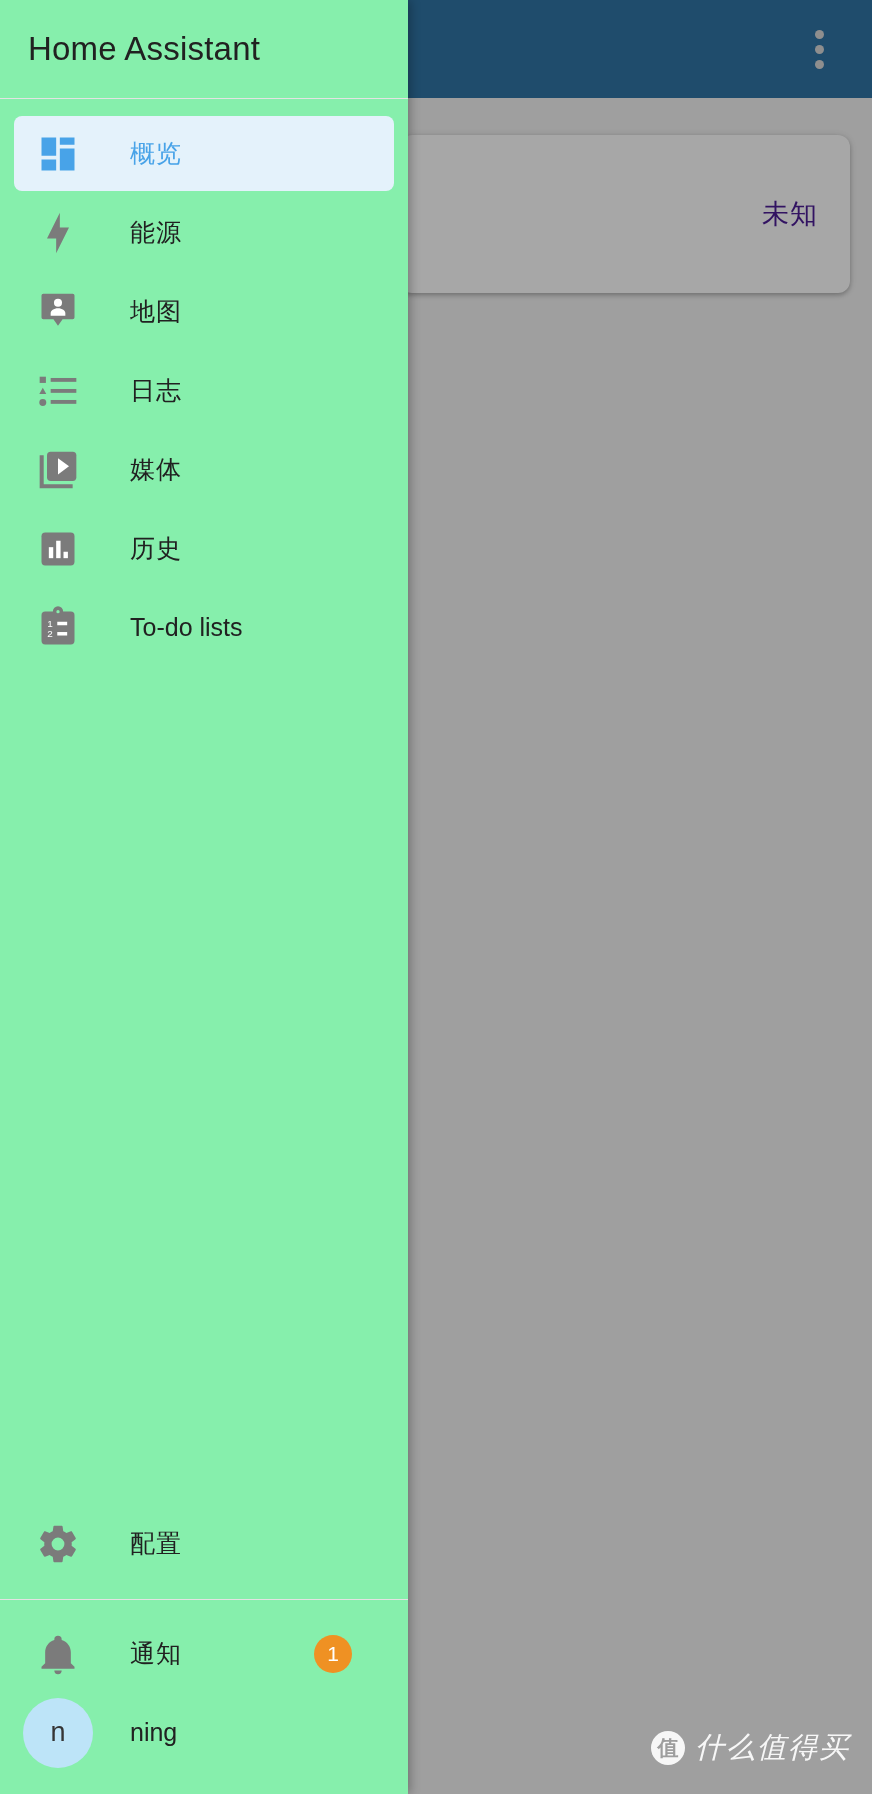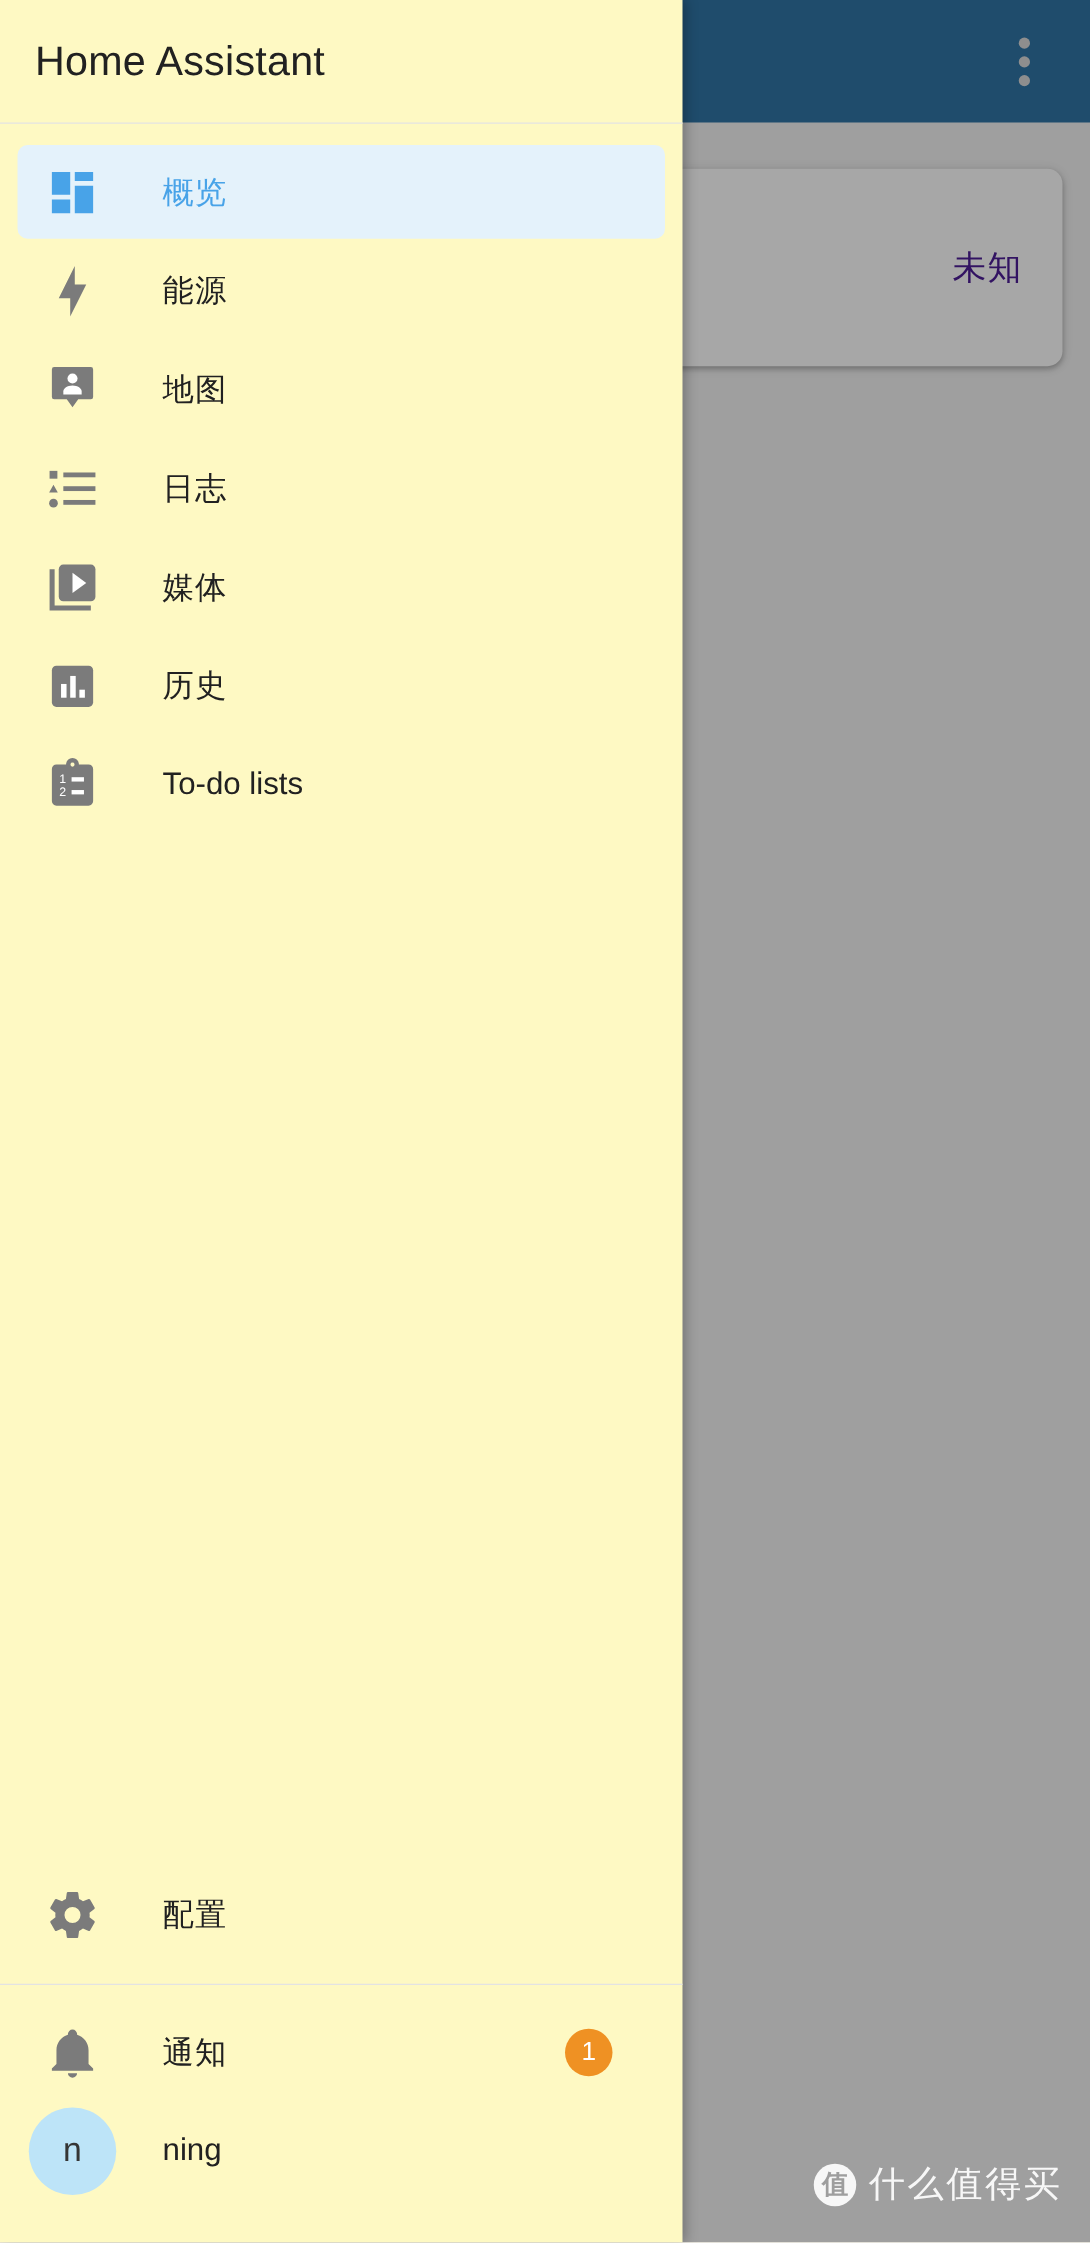--- a/index.html
+++ b/index.html
@@ -66,28 +66,28 @@
     pointer-events:none;
   }
   #watermark .wm-logo {
     width:34px; height:34px; border-radius:50%;
     background:#fff;
     color:#9e9e9e;
     font-size:21px; line-height:34px; text-align:center;
     font-weight:bold;
   }
   #watermark .wm-text {
-    color:#fff; font-size:29px; letter-spacing:2px;
+    color:#fff; font-size:29px; letter-spacing:2px;font-style:italic;
   }
 
   
   #drawer {
     position:absolute; top:0; left:0;
-    width:546px; height:1794px;
-    background:#fef9c3;
+    width:408px; height:1794px;
+    background:#86efac;
     display:flex; flex-direction:column;
     box-shadow:2px 0 10px rgba(0,0,0,.30);
   }
   #drawer-header {
     height:99px;
     display:flex; align-items:center;
     padding-left:28px;
     border-bottom:1px solid #e3e3e3;
     flex:0 0 auto;
   }
@@ -95,21 +95,21 @@
     font-size:33px; color:#212121; letter-spacing:.2px;
   }
 
   #nav-main { flex:0 0 auto; padding-top:13px; }
   #nav-spacer { flex:1 1 auto; }
   #nav-tools { flex:0 0 auto; padding-bottom:14px; }
 
   #nav-bottom {
     flex:0 0 auto;
     border-top:1px solid #e3e3e3;
-    padding-top:12px; padding-bottom:32px;
+    padding-top:12px; padding-bottom:20px;
   }
 
   .nav-item {
     position:relative;
     display:flex; align-items:center;
     height:75px;
     margin:4px 14px;
     border-radius:8px;
     padding-left:20px;
     cursor:pointer;

